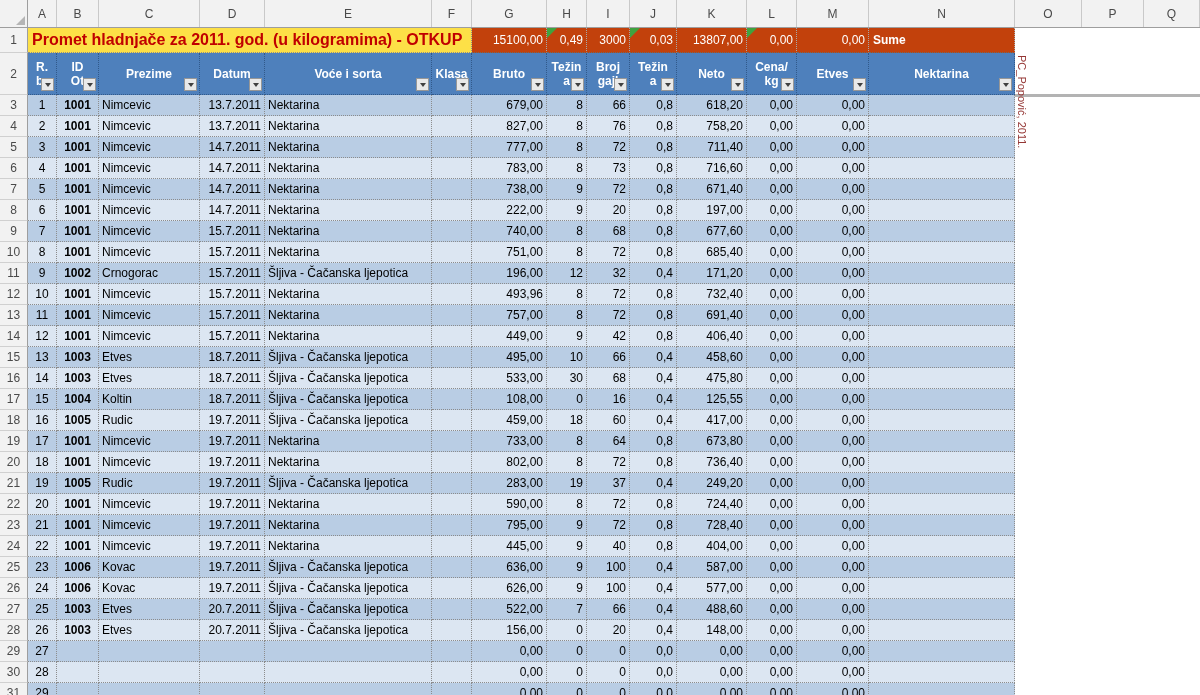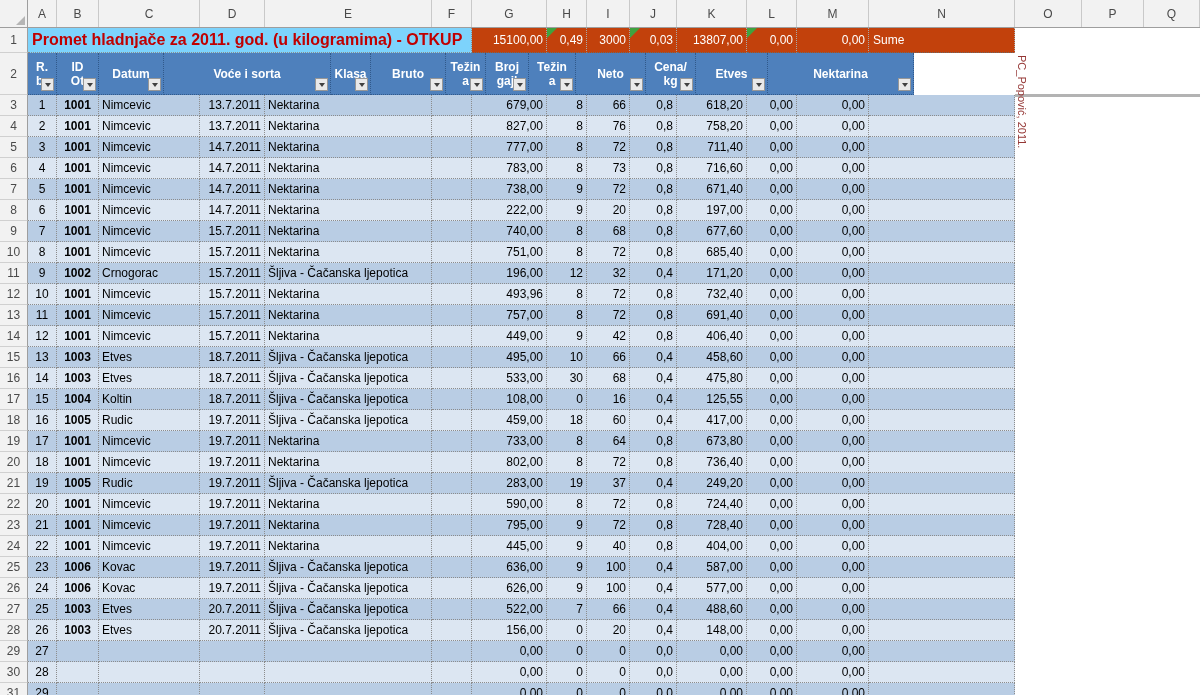--- a/index.html
+++ b/index.html
@@ -38,29 +38,29 @@
   .corner:after{content:"";position:absolute;right:2px;bottom:2px;
       border-bottom:9px solid #B5B5B5;border-left:9px solid transparent}
 
   
   .gutter-cell{box-sizing:border-box;background:#F2F2F2;border-right:1px solid #9E9E9E;
       border-bottom:1px solid #D0D0D0;color:#4a4a4a;
       display:flex;align-items:center;justify-content:center;font-size:12px}
 
   
   .row-title{height:25px}
-  .title-cell{flex:0 0 444px;width:444px;box-sizing:border-box;background:#7dd3fc;
+  .title-cell{flex:0 0 444px;width:444px;box-sizing:border-box;background:#fde047;
       color:#C00000;font-weight:bold;font-size:16px;display:flex;align-items:center;
       padding-left:4px;border-right:1px dotted #8c8c8c;border-bottom:1px dotted #8c8c8c;
       white-space:nowrap;overflow:hidden}
   .sum-cell{position:relative;box-sizing:border-box;background:#c2410c;color:#fff;
       display:flex;align-items:center;justify-content:flex-end;padding-right:3px;
       border-right:1px dotted #A8A8A8;border-bottom:1px dotted #6a6a6a;
       white-space:nowrap;overflow:hidden}
-  .sum-cell.sum-label{justify-content:flex-start;padding-left:4px;font-weight:normal}
+  .sum-cell.sum-label{justify-content:flex-start;padding-left:4px;font-weight:bold}
   .flag:before{content:"";position:absolute;top:0;left:0;width:0;height:0;
       border:5px solid transparent;border-top-color:#3FA33F;border-left-color:#3FA33F}
 
   
   .row-header{height:42px}
   .hdr-cell{position:relative;box-sizing:border-box;background:#4E80BC;color:#fff;
       font-weight:bold;font-size:12px;line-height:14px;
       display:flex;flex-direction:column;align-items:center;justify-content:center;
       border-right:1px dotted #31598a;border-bottom:1px dotted #31598a;
       overflow:hidden;text-align:center}
@@ -133,20 +133,24 @@
   <div class="hdr-cell col-A">
         <span>R.</span>
         <span>br</span>
         <div class="filter-btn"></div>
       </div>
       <div class="hdr-cell col-B">
         <span>ID</span>
         <span>Ot</span>
         <div class="filter-btn"></div>
       </div>
+      <div class="hdr-cell col-C">
+        <span>Prezime</span>
+        <div class="filter-btn"></div>
+      </div>
       <div class="hdr-cell col-D">
         <span>Datum</span>
         <div class="filter-btn"></div>
       </div>
       <div class="hdr-cell col-E">
         <span>Voće i sorta</span>
         <div class="filter-btn"></div>
       </div>
       <div class="hdr-cell col-F">
         <span>Klasa</span>

